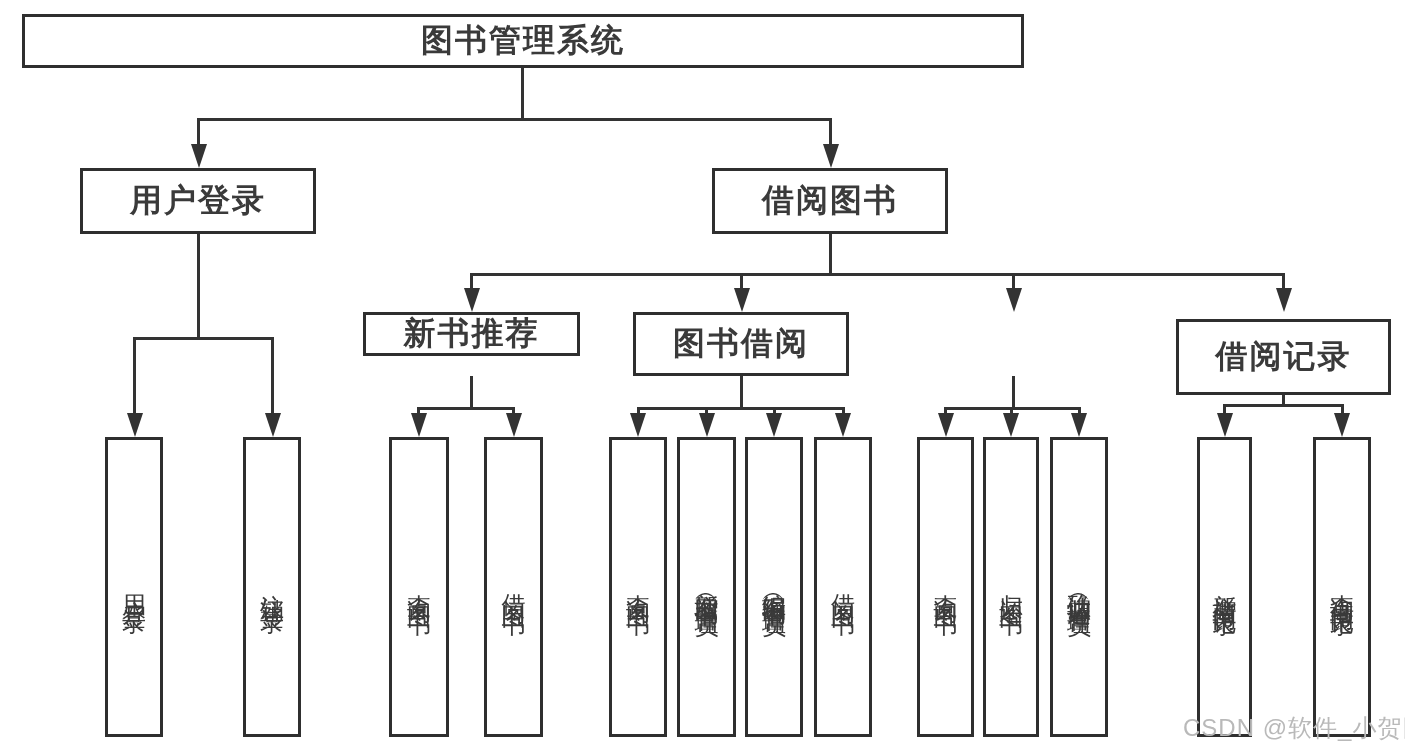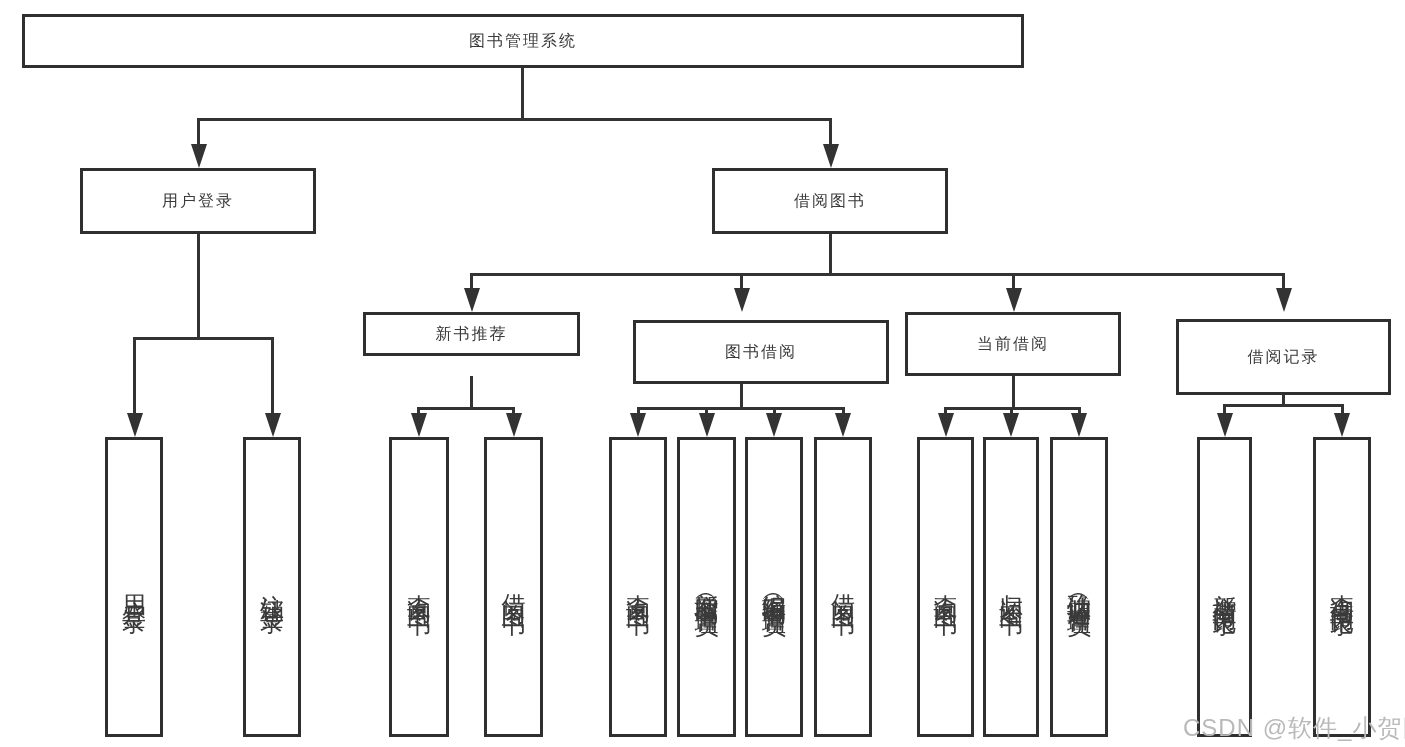--- a/index.html
+++ b/index.html
@@ -13,22 +13,23 @@
   html,body{width:1405px;height:747px;background:var(--bg);}
   body{font-family:"Liberation Sans","DejaVu Sans",sans-serif;}
   .canvas{position:relative;width:1405px;height:747px;background:var(--bg);overflow:hidden;}
 
   
   .hbox{
     position:absolute;
     border:3px solid var(--border);
     background:var(--bg);
     display:flex;align-items:center;justify-content:center;
-    font-size:16px;letter-spacing:2px;color:var(--text);
+    font-size:32px;letter-spacing:2px;color:var(--text);
     z-index:2;
+    font-weight:bold;
   }
   .vbox{
     position:absolute;
     top:437px;height:300px;
     border:3px solid var(--border);
     background:var(--bg);
     display:flex;align-items:center;justify-content:center;
     writing-mode:vertical-rl;
     font-size:24px;letter-spacing:6px;color:var(--text);
     line-height:1;
@@ -80,22 +81,21 @@
   <div class="vline" style="left:470px;top:273px;height:18px;"></div>
   <div class="vline" style="left:740px;top:273px;height:18px;"></div>
   <div class="vline" style="left:1012px;top:273px;height:18px;"></div>
   <div class="vline" style="left:1282px;top:273px;height:18px;"></div>
   <div class="arrow" style="left:464px;top:288px;"></div>
   <div class="arrow" style="left:734px;top:288px;"></div>
   <div class="arrow" style="left:1006px;top:288px;"></div>
   <div class="arrow" style="left:1276px;top:288px;"></div>
 
   <div class="hbox" style="left:363px;top:312px;width:217px;height:44px;">新书推荐</div>
-  <div class="hbox" style="left:633px;top:312px;width:256px;height:64px;margin-top:8px;">图书借阅</div>
-  <div class="hbox" style="left:905px;top:312px;width:216px;height:64px;">当前借阅</div>
+  <div class="hbox" style="left:633px;top:312px;width:216px;height:64px;">图书借阅</div>
   <div class="hbox" style="left:1176px;top:319px;width:215px;height:76px;">借阅记录</div>
 
   <div class="vline" style="left:470px;top:376px;height:34px;"></div>
   <div class="hline" style="left:417px;top:407px;width:98px;"></div>
   <div class="vline" style="left:417px;top:407px;height:8px;"></div>
   <div class="vline" style="left:512px;top:407px;height:8px;"></div>
   <div class="arrow" style="left:411px;top:413px;"></div>
   <div class="arrow" style="left:506px;top:413px;"></div>
 
   <div class="vline" style="left:740px;top:376px;height:34px;"></div>

